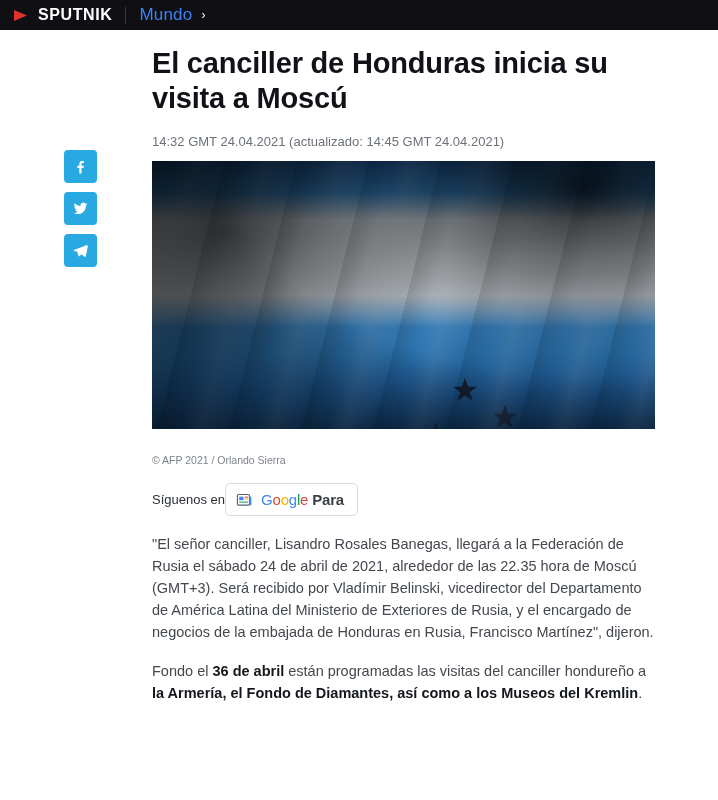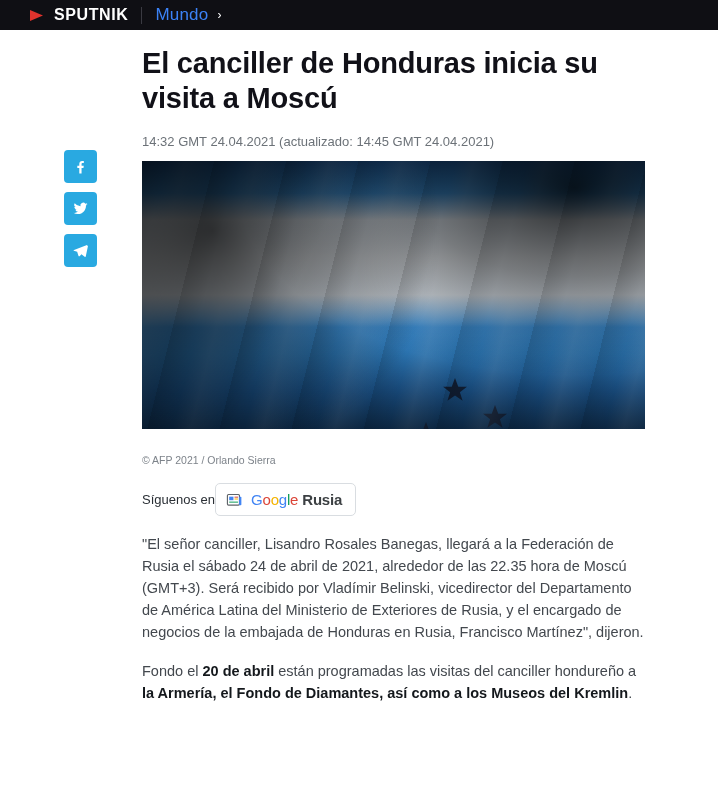--- a/index.html
+++ b/index.html
@@ -13,21 +13,21 @@
     overflow: hidden;
     position: relative;
   }
 
   
   .topbar {
     height: 30px;
     background: #0f0f14;
     display: flex;
     align-items: center;
-    padding: 0 30px;
+    padding: 0 14px;
     color: #ffffff;
   }
   .logo-wrap {
     display: flex;
     align-items: center;
     gap: 7px;
   }
   .logo-mark {
     width: 17px;
     height: 17px;
@@ -61,21 +61,21 @@
 
   
   .page {
     position: relative;
     width: 718px;
     height: 770px;
     background: #ffffff;
   }
   .content {
     position: absolute;
-    left: 142px;
+    left: 152px;
     top: 0;
     width: 503px;
   }
 
   
   .share-rail {
     position: absolute;
     left: 64px;
     top: 120px;
     display: flex;
@@ -297,28 +297,28 @@
           <svg width="17" height="17" viewBox="0 0 24 24">
             <rect x="2" y="5" width="17" height="15" rx="1.5" fill="#ffffff" stroke="#5f6368" stroke-width="1.6"></rect>
             <rect x="4.5" y="8" width="6" height="5" fill="#4285F4"></rect>
             <rect x="12" y="8" width="5" height="1.4" fill="#DB4437"></rect>
             <rect x="12" y="10.6" width="5" height="1.4" fill="#F4B400"></rect>
             <rect x="4.5" y="15" width="12.5" height="1.4" fill="#0F9D58"></rect>
             <rect x="18.5" y="8" width="3.2" height="12" rx="1" fill="#4285F4"></rect>
           </svg>
         </span>
         <span class="gnews-text">
-          <span class="g1">G</span><span class="g2">o</span><span class="g3">o</span><span class="g4">g</span><span class="g5">l</span><span class="g6">e</span><span class="news">Rusia</span>
+          <span class="g1">G</span><span class="g2">o</span><span class="g3">o</span><span class="g4">g</span><span class="g5">l</span><span class="g6">e</span><span class="news">Para</span>
         </span>
       </div>
     </div>
 
 
     <p class="body">
       <span>"El señor canciller, Lisandro Rosales Banegas, llegará a la Federación de Rusia el sábado 24 de abril de 2021, alrededor de las 22.35 hora de Moscú (GMT+3). Será recibido por Vladímir Belinski, vicedirector del Departamento de América Latina del Ministerio de Exteriores de Rusia, y el encargado de negocios de la embajada de Honduras en Rusia, Francisco Martínez", dijeron.</span>
     </p>
 
     <p class="body">
-      <span>Fondo el </span><b>20 de abril</b><span> están programadas las visitas del canciller hondureño a </span><b>la Armería, el Fondo de Diamantes, así como a los Museos del Kremlin</b><span>.</span>
+      <span>Fondo el </span><b>36 de abril</b><span> están programadas las visitas del canciller hondureño a </span><b>la Armería, el Fondo de Diamantes, así como a los Museos del Kremlin</b><span>.</span>
     </p>
 
   </div>
 </div>
 
 </body></html>

